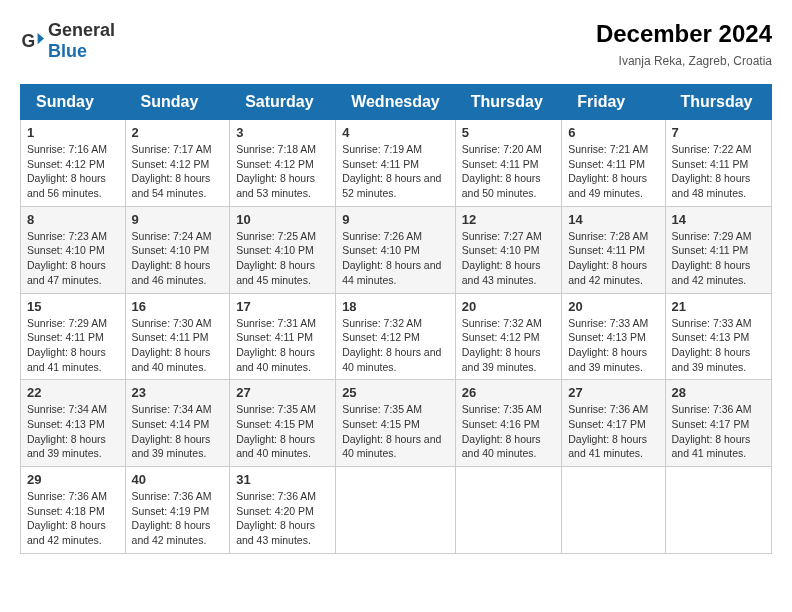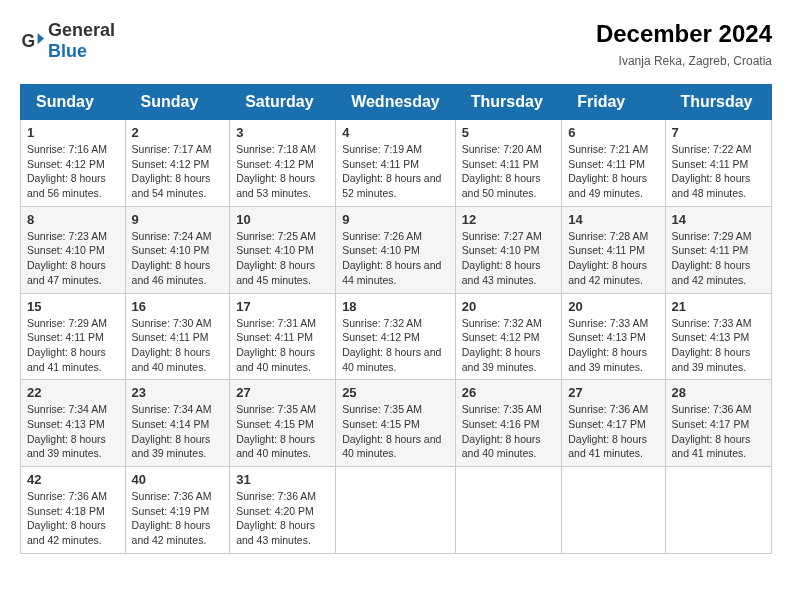--- a/index.html
+++ b/index.html
@@ -181,21 +181,21 @@
         <td><span class="day-number">25</span>
         <span class="day-info">Sunrise: 7:35 AM<br>Sunset: 4:15 PM<br>Daylight: 8 hours and 40 minutes.</span></td>
         <td><span class="day-number">26</span>
         <span class="day-info">Sunrise: 7:35 AM<br>Sunset: 4:16 PM<br>Daylight: 8 hours and 40 minutes.</span></td>
         <td><span class="day-number">27</span>
         <span class="day-info">Sunrise: 7:36 AM<br>Sunset: 4:17 PM<br>Daylight: 8 hours and 41 minutes.</span></td>
         <td><span class="day-number">28</span>
         <span class="day-info">Sunrise: 7:36 AM<br>Sunset: 4:17 PM<br>Daylight: 8 hours and 41 minutes.</span></td>
       </tr>
       <tr>
-        <td><span class="day-number">42</span>
+        <td><span class="day-number">29</span>
         <span class="day-info">Sunrise: 7:36 AM<br>Sunset: 4:18 PM<br>Daylight: 8 hours and 42 minutes.</span></td>
         <td><span class="day-number">40</span>
         <span class="day-info">Sunrise: 7:36 AM<br>Sunset: 4:19 PM<br>Daylight: 8 hours and 42 minutes.</span></td>
         <td><span class="day-number">31</span>
         <span class="day-info">Sunrise: 7:36 AM<br>Sunset: 4:20 PM<br>Daylight: 8 hours and 43 minutes.</span></td>
         <td class="empty-cell"></td>
         <td class="empty-cell"></td>
         <td class="empty-cell"></td>
         <td class="empty-cell"></td>
       </tr>

